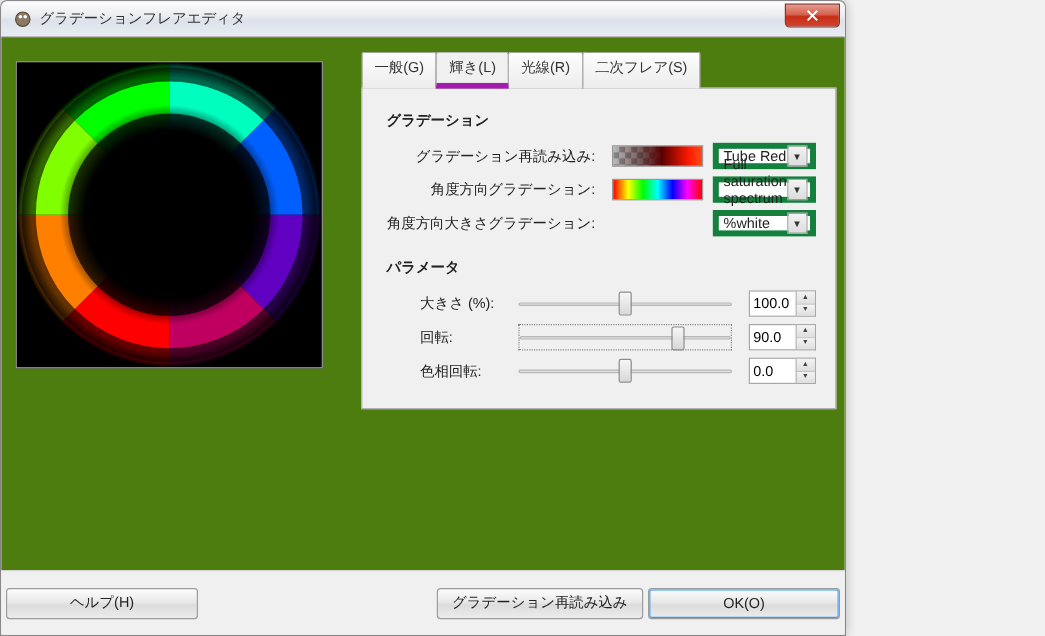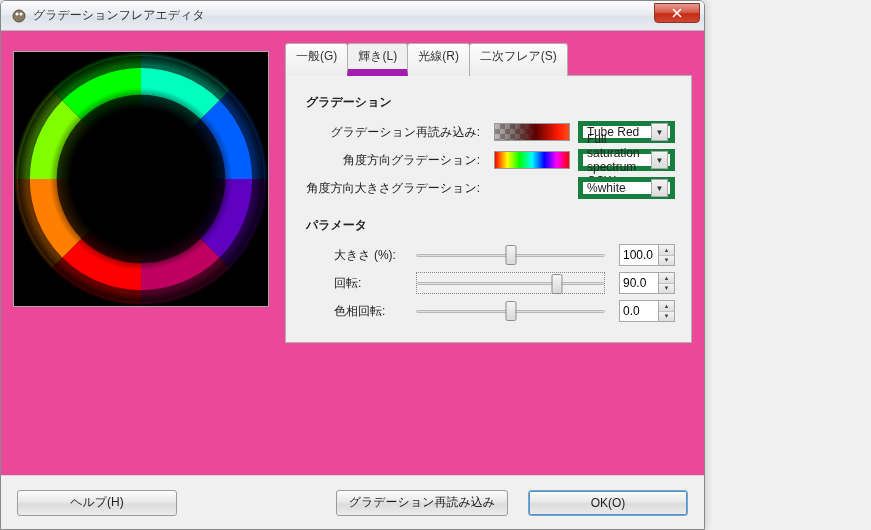--- a/index.html
+++ b/index.html
@@ -3,48 +3,48 @@
 <meta charset="utf-8">
 <style>
 * { box-sizing: border-box; margin: 0; padding: 0; font-family: "MS UI Gothic", "Meiryo UI", sans-serif; font-size: 12px; }
 body { background: #f0f0f0; }
 .window { width: 705px; height: 530px; background: #fff; border: 1px solid #888; border-radius: 6px 6px 0 0; overflow: hidden; display: flex; flex-direction: column; box-shadow: 0 0 8px rgba(0,0,0,0.2); }
 .titlebar { height: 30px; background: linear-gradient(#fdfdfe, #e8ebf0 45%, #dde2ea 55%, #e8ecf2); border-bottom: 1px solid #b8b8b8; display: flex; align-items: center; padding: 0 4px; }
 .titlebar .icon { width: 16px; height: 16px; margin: 0 6px; }
 .titlebar .title { color: #333; }
 .titlebar .spacer { flex: 1; }
 .close-btn { width: 46px; height: 20px; background: linear-gradient(#e59a8e, #d6604e 45%, #c72c16 55%, #cf4631); border: 1px solid #8a3226; border-radius: 0 0 4px 4px; margin-top: -6px; display: flex; align-items: center; justify-content: center; color: #fff; font-weight: bold; font-size: 11px; cursor: pointer; }
-.content { flex: 1; background: #ec4899; display: flex; padding: 12px; gap: 16px; }
+.content { flex: 1; background: #4d7c0f; display: flex; padding: 12px; gap: 32px; }
 .preview-wrap { width: 256px; height: 256px; border: 1px solid #a8a8a8; background: #000; position: relative; margin-top: 8px; }
 .preview-wrap svg { width: 100%; height: 100%; display: block; }
 .right { flex: 1; display: flex; flex-direction: column; }
 .tabs { display: flex; gap: -1px; }
 .tab { padding: 4px 10px; background: linear-gradient(#fdfdfd, #ececec); border: 1px solid #b0b0b0; border-bottom: none; border-radius: 3px 3px 0 0; cursor: pointer; color: #333; position: relative; margin-right: -1px; }
-.tab.active { background: #f0f0f0; border-bottom: 7px solid #a21caf; z-index: 2; }
+.tab.active { background: #f0f0f0; border-bottom: 5px solid #a21caf; z-index: 2; }
 .panel { border: 1px solid #b0b0b0; background: #f0f0f0; padding: 14px 16px; margin-top: -1px; flex: 0 0 auto; }
 .section-label { font-weight: bold; margin: 4px 0 10px 0; color: #222; }
 .row { display: flex; align-items: center; margin: 6px 0; gap: 8px; }
 .row .label { width: 180px; text-align: right; color: #222; padding-right: 6px; }
 .grad-preview { width: 76px; height: 18px; border: 1px solid #999; }
 .grad-tube-red { background: repeating-conic-gradient(#888 0% 25%, #bbb 0% 50%) 0 0/10px 10px; position: relative; }
 .grad-tube-red::after { content: ""; position: absolute; inset: 0; background: linear-gradient(90deg, rgba(0,0,0,0) 0%, rgba(50,0,0,0.5) 30%, #5a0000 55%, #ff1a00 85%, #ff4b1a 100%); }
 .grad-spectrum { background: linear-gradient(90deg, #f00, #ff0, #0f0, #0ff, #00f, #f0f, #f00); }
 .select { flex: 1; height: 22px; background: #fff; border: 5px solid #15803d; display: flex; align-items: center; padding: 0 4px; }
 .select .text { flex: 1; color: #222; }
 .select .arrow { width: 17px; height: 18px; background: linear-gradient(#f3f3f3, #dcdcdc); border: 1px solid #a8a8a8; display: flex; align-items: center; justify-content: center; font-size: 8px; color: #333; margin-right: -2px; }
 .slider-row .label { width: 96px; text-align: left; padding-left: 28px; }
 .slider { flex: 1; height: 22px; position: relative; display: flex; align-items: center; margin: 0 6px; }
 .slider .track { position: absolute; left: 0; right: 0; height: 3px; background: #dedede; border: 1px solid #b8b8b8; border-radius: 2px; }
 .slider .thumb { position: absolute; width: 11px; height: 20px; background: linear-gradient(#f6f6f6,#d8d8d8); border: 1px solid #8c8c8c; border-radius: 2px; top: 1px; transform: translateX(-50%); }
 .spin { width: 56px; height: 22px; display: flex; }
 .spin input { flex: 1; width: 40px; border: 1px solid #a8a8a8; padding: 0 3px; font-size: 12px; }
 .spin .btns { width: 16px; display: flex; flex-direction: column; border: 1px solid #a8a8a8; border-left: none; }
 .spin .btns div { flex: 1; background: linear-gradient(#f3f3f3,#dedede); display:flex; align-items:center; justify-content:center; font-size:6px; color:#444; border-bottom: 1px solid #c4c4c4; cursor:pointer; }
 .spin .btns div:last-child { border-bottom:none; }
-.footer { height: 54px; background: #f0f0f0; border-top: 1px solid #d6d6d6; display: flex; align-items: center; padding: 0 16px; gap: 20px; }
+.footer { height: 54px; background: #f0f0f0; border-top: 1px solid #d6d6d6; display: flex; align-items: center; padding: 0 4px; gap: 4px; }
 .footer .spacer { flex: 1; }
 .btn { min-width: 160px; height: 26px; background: linear-gradient(#fdfdfd, #e8e8e8 45%, #dcdcdc 55%, #ececec); border: 1px solid #9c9c9c; border-radius: 3px; display: flex; align-items: center; justify-content: center; color: #222; cursor: pointer; padding: 0 12px; }
 .btn.default { box-shadow: 0 0 0 1px #3399ff inset; }
 .panel-inner { padding-left: 4px; }
 </style>
 </head>
 <body>
 
 <div class="window">
   <div class="titlebar">

